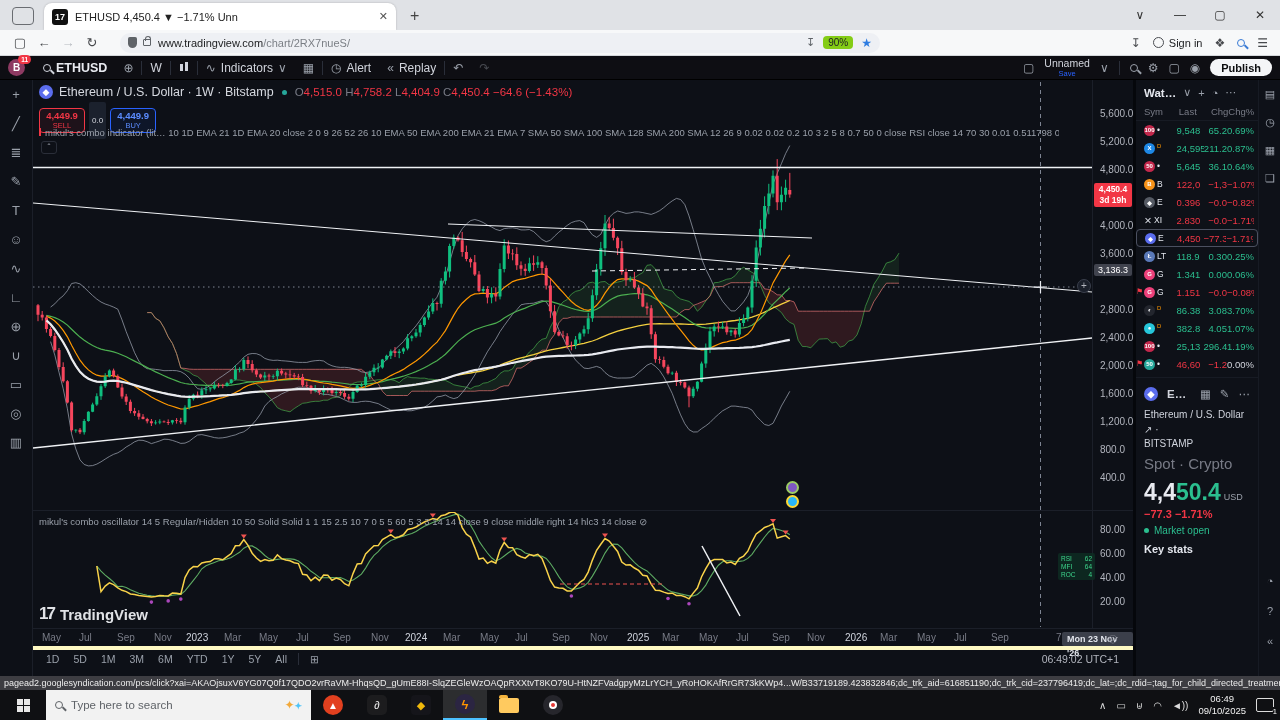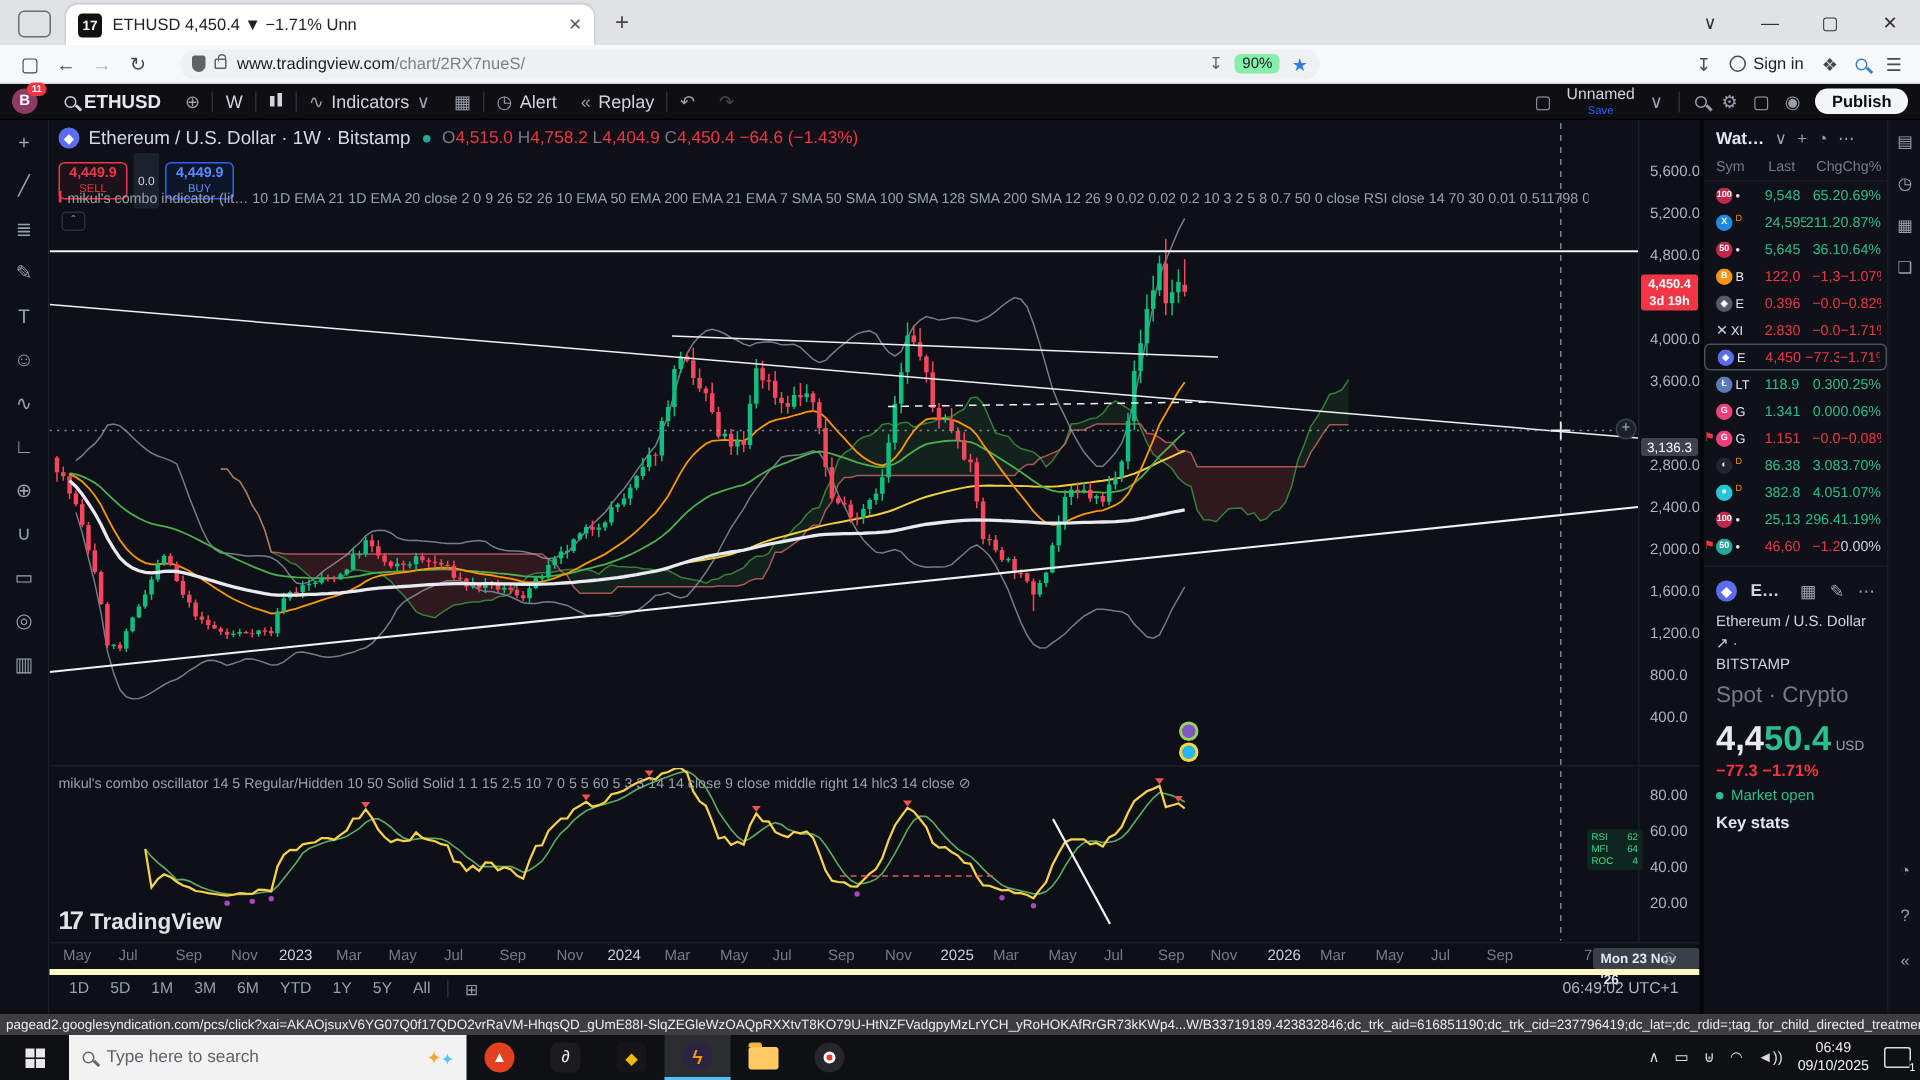--- a/index.html
+++ b/index.html
@@ -20,21 +20,21 @@
   .btoolbar{position:absolute;left:0;top:30px;width:1280px;height:26px;background:#f7f8f9;border-bottom:1px solid #d4d7db;display:flex;align-items:center;font-size:12px;color:#47494d}
   .navbtn{width:24px;text-align:center;font-size:13px}
   .dim{color:#b6bac0}
   .addressbar{display:flex;align-items:center;height:20px;background:#eef0f4;border-radius:11px;width:760px;margin-left:16px;padding:0 8px;font-size:11px}
   .shield{width:9px;height:11px;background:#5f6368;border-radius:2px 2px 5px 5px;margin-right:6px}
   .lockico{width:8px;height:7px;border:1.5px solid #5f6368;border-radius:1px;position:relative;margin-right:7px}
   .lockico:before{content:"";position:absolute;left:1px;top:-4px;width:4px;height:4px;border:1.5px solid #5f6368;border-bottom:none;border-radius:3px 3px 0 0}
   .urlhost{color:#1b1c1e}
   .urlpath{color:#7b7f85}
   .addr-right{margin-left:auto;display:flex;align-items:center;gap:8px}
-  .zoombadge{background:#86efac;border-radius:4px;padding:1px 5px;font-size:10px;color:#202124}
+  .zoombadge{background:#84cc16;border-radius:4px;padding:1px 5px;font-size:10px;color:#202124}
   .star{color:#2f7de1;font-size:12px}
   .btb-right{margin-left:auto;display:flex;align-items:center;gap:12px;margin-right:12px;font-size:12px}
   .signin{display:flex;align-items:center;gap:5px;font-size:11px;color:#202124}
   .person{width:11px;height:11px;border:1.5px solid #4a4d52;border-radius:50%;position:relative}
   .mag{width:8px;height:8px;border:1.5px solid currentColor;border-radius:50%;position:relative;display:inline-block}
   .mag:after{content:"";position:absolute;left:6px;top:6px;width:5px;height:1.5px;background:currentColor;transform:rotate(45deg)}
 
   
   .tvheader{position:absolute;left:0;top:56px;width:1280px;height:24px;background:#0e0e13;border-bottom:1px solid #000;display:flex;align-items:center;color:#d1d4dc;font-size:12px}
   .avatar{position:relative;width:17px;height:17px;border-radius:50%;background:#8e3a62;color:#fff;font-size:10px;font-weight:bold;display:flex;align-items:center;justify-content:center;margin:0 10px 0 8px}
@@ -381,21 +381,21 @@
     <div class="watermark">
       <span class="twmark">17</span>
       <span class="twname">TradingView</span>
     </div>
 
     <div class="pricebadge" style="top: 103.472px; left: 1061px;">
       <div>4,450.4</div>
         <div>3d 19h</div>
     </div>
     <div class="plusbtn" style="top: 199.459px; left: 1044px;">+</div>
-    <div class="crossbadge" style="top: 212px; left: 1061px;">3,136.3</div>
+    <div class="crossbadge" style="top: 184px; left: 1061px;">3,136.3</div>
 
     <div class="ministats" id="miniStats">
         <div>
           <span>RSI</span>
           <span>62</span>
         </div>
         <div>
           <span>MFI</span>
           <span>64</span>
         </div>

